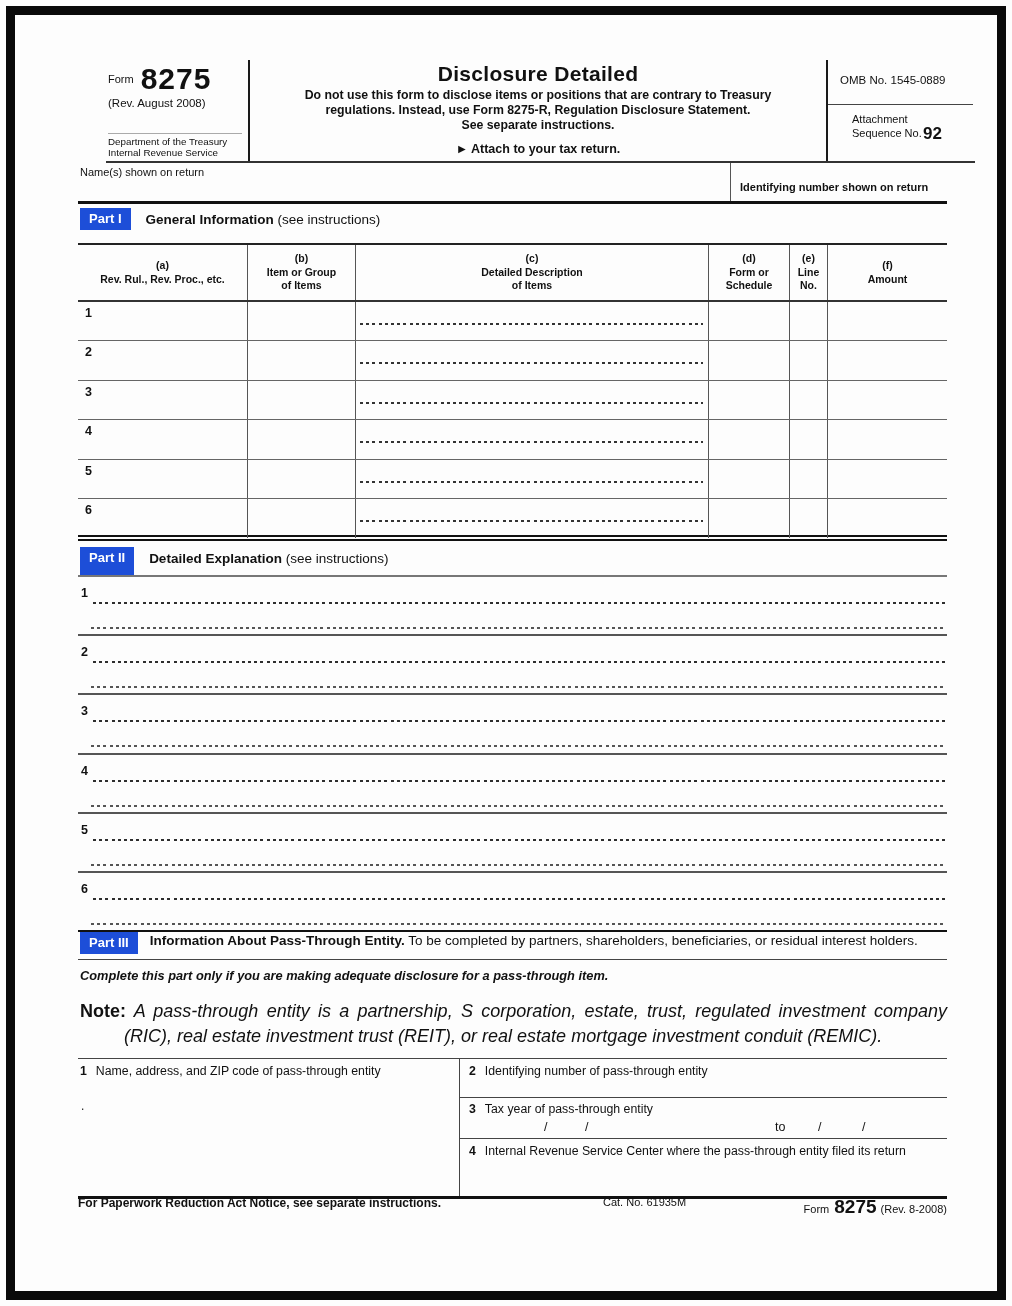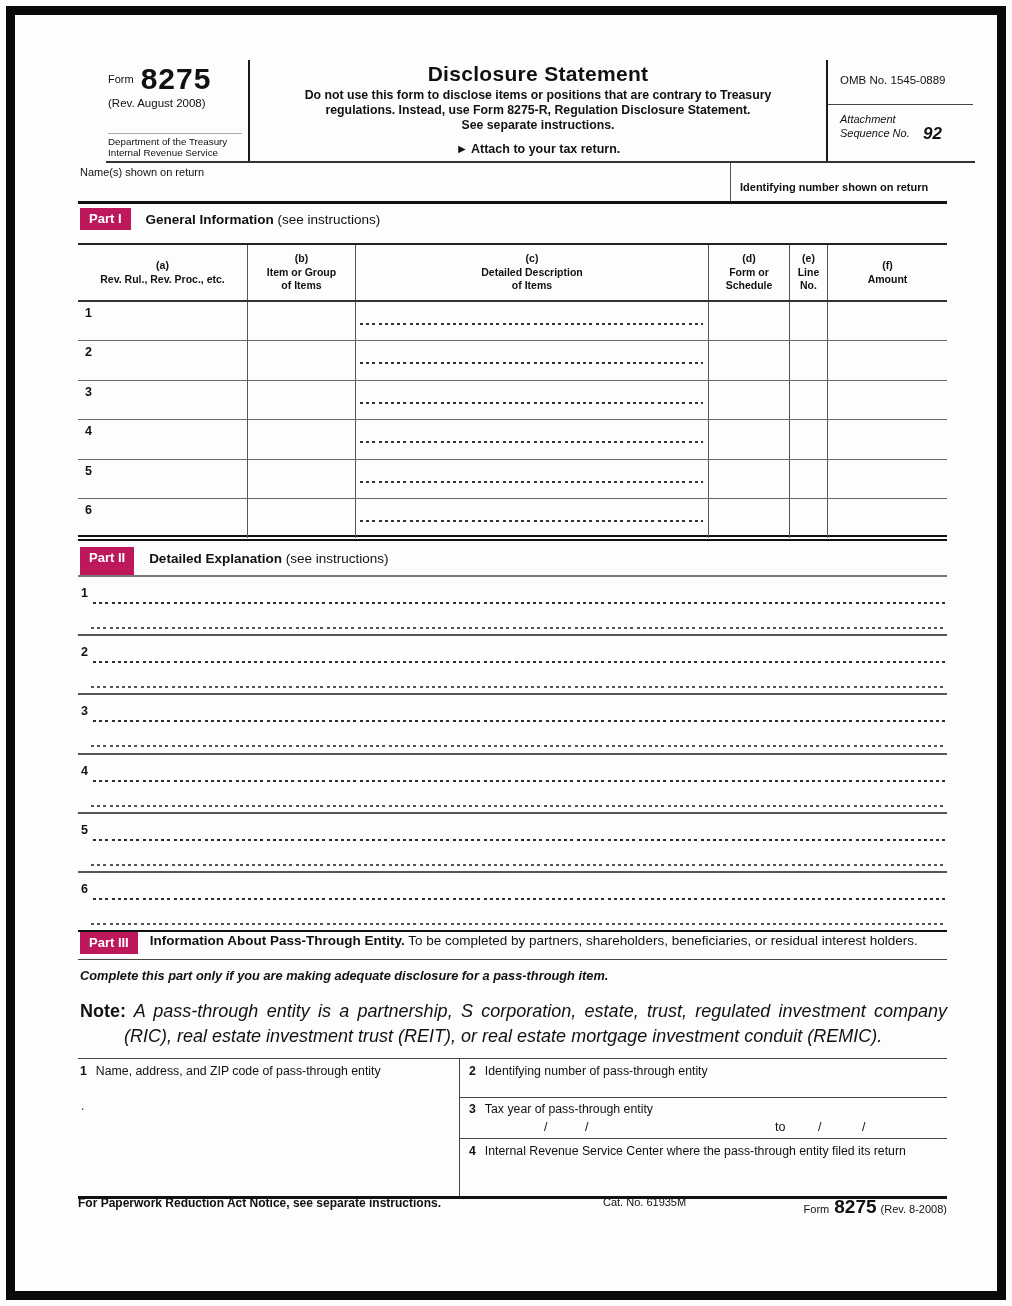--- a/index.html
+++ b/index.html
@@ -65,38 +65,38 @@
   .form-title { font-size: 21px; font-weight: bold; letter-spacing: 0.3px; }
   .form-instructions { font-size: 12.3px; font-weight: bold; line-height: 1.2; margin-top: 2px; }
   .attach-note { font-size: 12.5px; font-weight: bold; margin-top: auto; padding-bottom: 1px; }
   .h-right { width: 145px; display: flex; flex-direction: column; }
   .omb-box {
     height: 45px;
     font-size: 11.5px;
     padding: 14px 0 0 12px;
     border-bottom: 1.5px solid #444;
   }
-  .attach-box { flex: 1; padding: 8px 0 0 12px; font-size: 11px; line-height: 1.25; position: relative; font-style: italic; }
+  .attach-box { flex: 1; padding: 8px 0 0 24px; font-size: 11px; line-height: 1.25; position: relative; }
   .seq-no { font-size: 17px; font-weight: bold; position: absolute; left: 95px; top: 18px; }
 
   
   .name-row {
     position: absolute;
     top: 163px; left: 0;
     width: 869px; height: 41px;
     display: flex;
     border-bottom: 3px solid #111;
   }
   .name-cell { width: 653px; border-right: 1.5px solid #555; font-size: 11px; padding: 3px 0 0 2px; }
   .id-cell { flex: 1; font-size: 11px; font-weight: bold; padding: 3px 0 0 9px; margin-top: 15px; }
 
   
   .part-label-row { position: absolute; left: 0; width: 869px; display: flex; align-items: flex-start; }
   .part-badge {
-    background: #be185d; color: #fff;
+    background: #1d4ed8; color: #fff;
     font-weight: bold; font-size: 13px;
     padding: 3px 9px 4px 9px;
     margin-left: 2px;
     white-space: nowrap;
   }
   .part-title { font-size: 13.5px; padding-top: 4px; margin-left: 15px; }
   .part-title b { font-weight: bold; }
 
   .p1-label { top: 208px; height: 35px; }
 
@@ -215,21 +215,21 @@
     <div class="header">
       <div class="h-left">
         <div>
           <span class="form-word">Form</span><span class="form-number-big">8275</span>
         </div>
         <div class="rev-line">(Rev. August 2008)</div>
         <div class="dept preline">Department of the Treasury
 Internal Revenue Service</div>
       </div>
       <div class="h-center">
-        <div class="form-title">Disclosure Statement</div>
+        <div class="form-title">Disclosure Detailed</div>
         <div class="form-instructions preline">Do not use this form to disclose items or positions that are contrary to Treasury
 regulations. Instead, use Form 8275-R, Regulation Disclosure Statement.
 See separate instructions.</div>
         <div class="attach-note">► Attach to your tax return.</div>
       </div>
       <div class="h-right">
         <div class="omb-box">OMB No. 1545-0889</div>
         <div class="attach-box">
           <span class="preline">Attachment
 Sequence No.</span>

